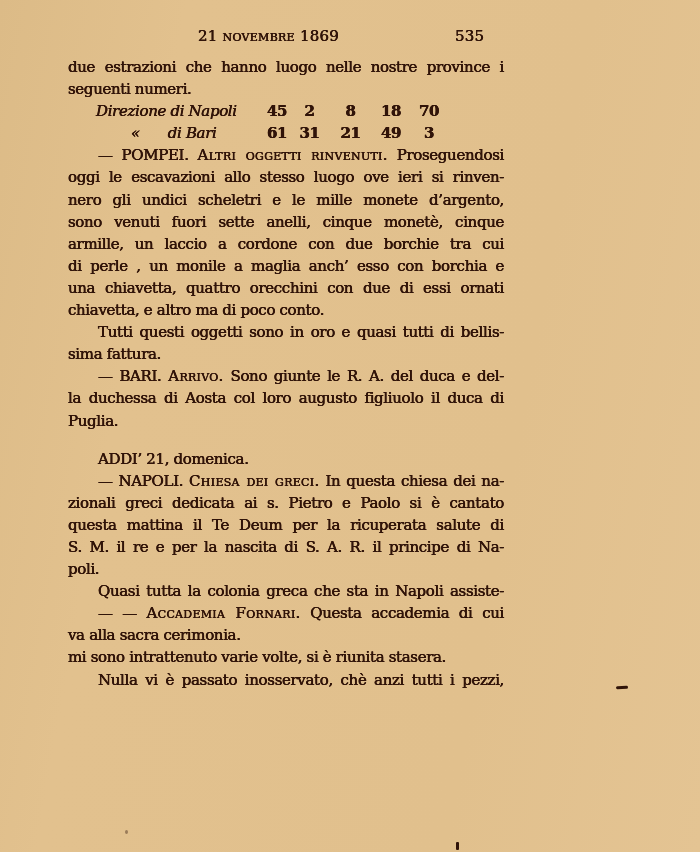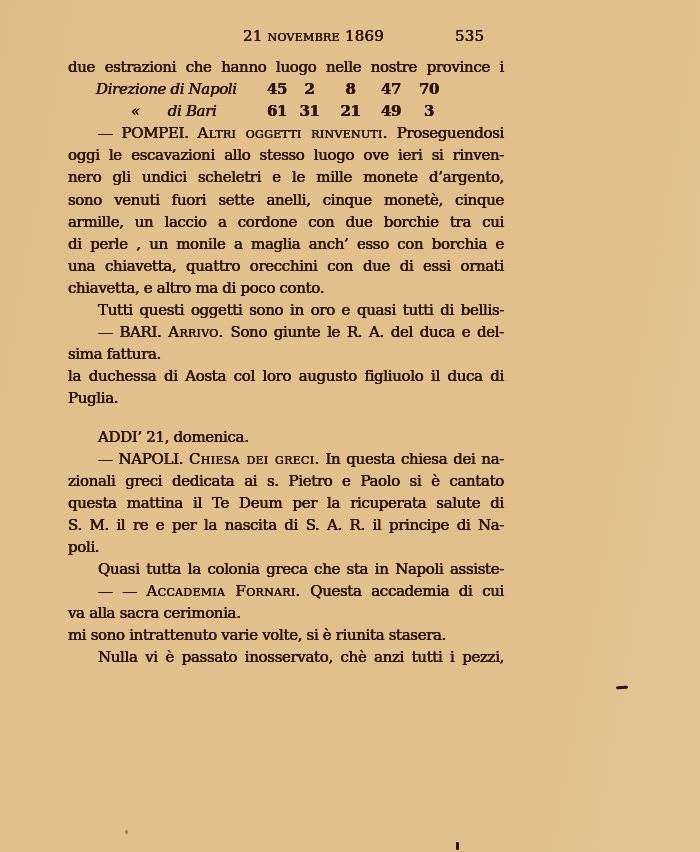--- a/index.html
+++ b/index.html
@@ -14,21 +14,21 @@
     text-shadow: 0.25px 0 0 currentColor, -0.25px 0 0 currentColor;
   }
   .header {
     position: absolute;
     top: 27px; left: 57px;
     width: 436px; height: 20px;
     font-size: 15px;
     letter-spacing: 0.2px;
     white-space: nowrap;
   }
-  .header .date { position: absolute; left: 141px; top: 0; margin-left: 45px; }
+  .header .date { position: absolute; left: 141px; top: 0; }
   .header .pagenum { position: absolute; left: 398px; top: 0; }
   .sc { font-variant: small-caps; letter-spacing: 0.3px; }
   .text-block {
     position: absolute;
     top: 56px; left: 68px;
     width: 436px;
     font-size: 15px;
     line-height: 22.1px;
     letter-spacing: -0.35px;
   }
@@ -61,28 +61,29 @@
 
 <div class="page">
 
   <div class="header">
     <span class="date"><span>21 </span><span class="sc">novembre</span><span> 1869</span></span>
     <span class="pagenum">535</span>
   </div>
 
   <div class="text-block">
       <div class="line just"><span>due estrazioni che hanno luogo nelle nostre province i</span></div>
+      <div class="line"><span>seguenti numeri.</span></div>
       <div class="line lottery">
         <span class="lot-label">
           <span class="lot-name">Direzione di Napoli</span>
         </span>
         <span class="lot-num c0">45</span>
         <span class="lot-num c1">2</span>
         <span class="lot-num c2">8</span>
-        <span class="lot-num c3">47</span>
+        <span class="lot-num c3">18</span>
         <span class="lot-num c4">70</span>
       </div>
       <div class="line lottery">
         <span class="lot-label">
           <span class="lot-prefix">«</span>
           <span class="lot-name">di Bari</span>
         </span>
         <span class="lot-num c0">61</span>
         <span class="lot-num c1">31</span>
         <span class="lot-num c2">21</span>
@@ -91,22 +92,22 @@
       </div>
       <div class="line just ind"><span>— POMPEI. </span><span class="sc">Altri oggetti rinvenuti.</span><span> Proseguendosi</span></div>
       <div class="line just"><span>oggi le escavazioni allo stesso luogo ove ieri si rinven-</span></div>
       <div class="line just"><span>nero gli undici scheletri e le mille monete d’argento,</span></div>
       <div class="line just"><span>sono venuti fuori sette anelli, cinque monetè, cinque</span></div>
       <div class="line just"><span>armille, un laccio a cordone con due borchie tra cui</span></div>
       <div class="line just"><span>di perle , un monile a maglia anch’ esso con borchia e</span></div>
       <div class="line just"><span>una chiavetta, quattro orecchini con due di essi ornati</span></div>
       <div class="line"><span>chiavetta, e altro ma di poco conto.</span></div>
       <div class="line just ind"><span>Tutti questi oggetti sono in oro e quasi tutti di bellis-</span></div>
+      <div class="line"><span>sima fattura.</span></div>
       <div class="line just ind"><span>— BARI. </span><span class="sc">Arrivo.</span><span> Sono giunte le R. A. del duca e del-</span></div>
-      <div class="line"><span>sima fattura.</span></div>
       <div class="line just"><span>la duchessa di Aosta col loro augusto figliuolo il duca di</span></div>
       <div class="line"><span>Puglia.</span></div>
       <div class="line ind" style="margin-top: 16px;"><span>ADDI’ 21, domenica.</span></div>
       <div class="line just ind"><span>— NAPOLI. </span><span class="sc">Chiesa dei greci.</span><span> In questa chiesa dei na-</span></div>
       <div class="line just"><span>zionali greci dedicata ai s. Pietro e Paolo si è cantato</span></div>
       <div class="line just"><span>questa mattina il Te Deum per la ricuperata salute di</span></div>
       <div class="line just"><span>S. M. il re e per la nascita di S. A. R. il principe di Na-</span></div>
       <div class="line"><span>poli.</span></div>
       <div class="line just ind"><span>Quasi tutta la colonia greca che sta in Napoli assiste-</span></div>
       <div class="line just ind"><span>— — </span><span class="sc">Accademia Fornari.</span><span> Questa accademia di cui</span></div>

